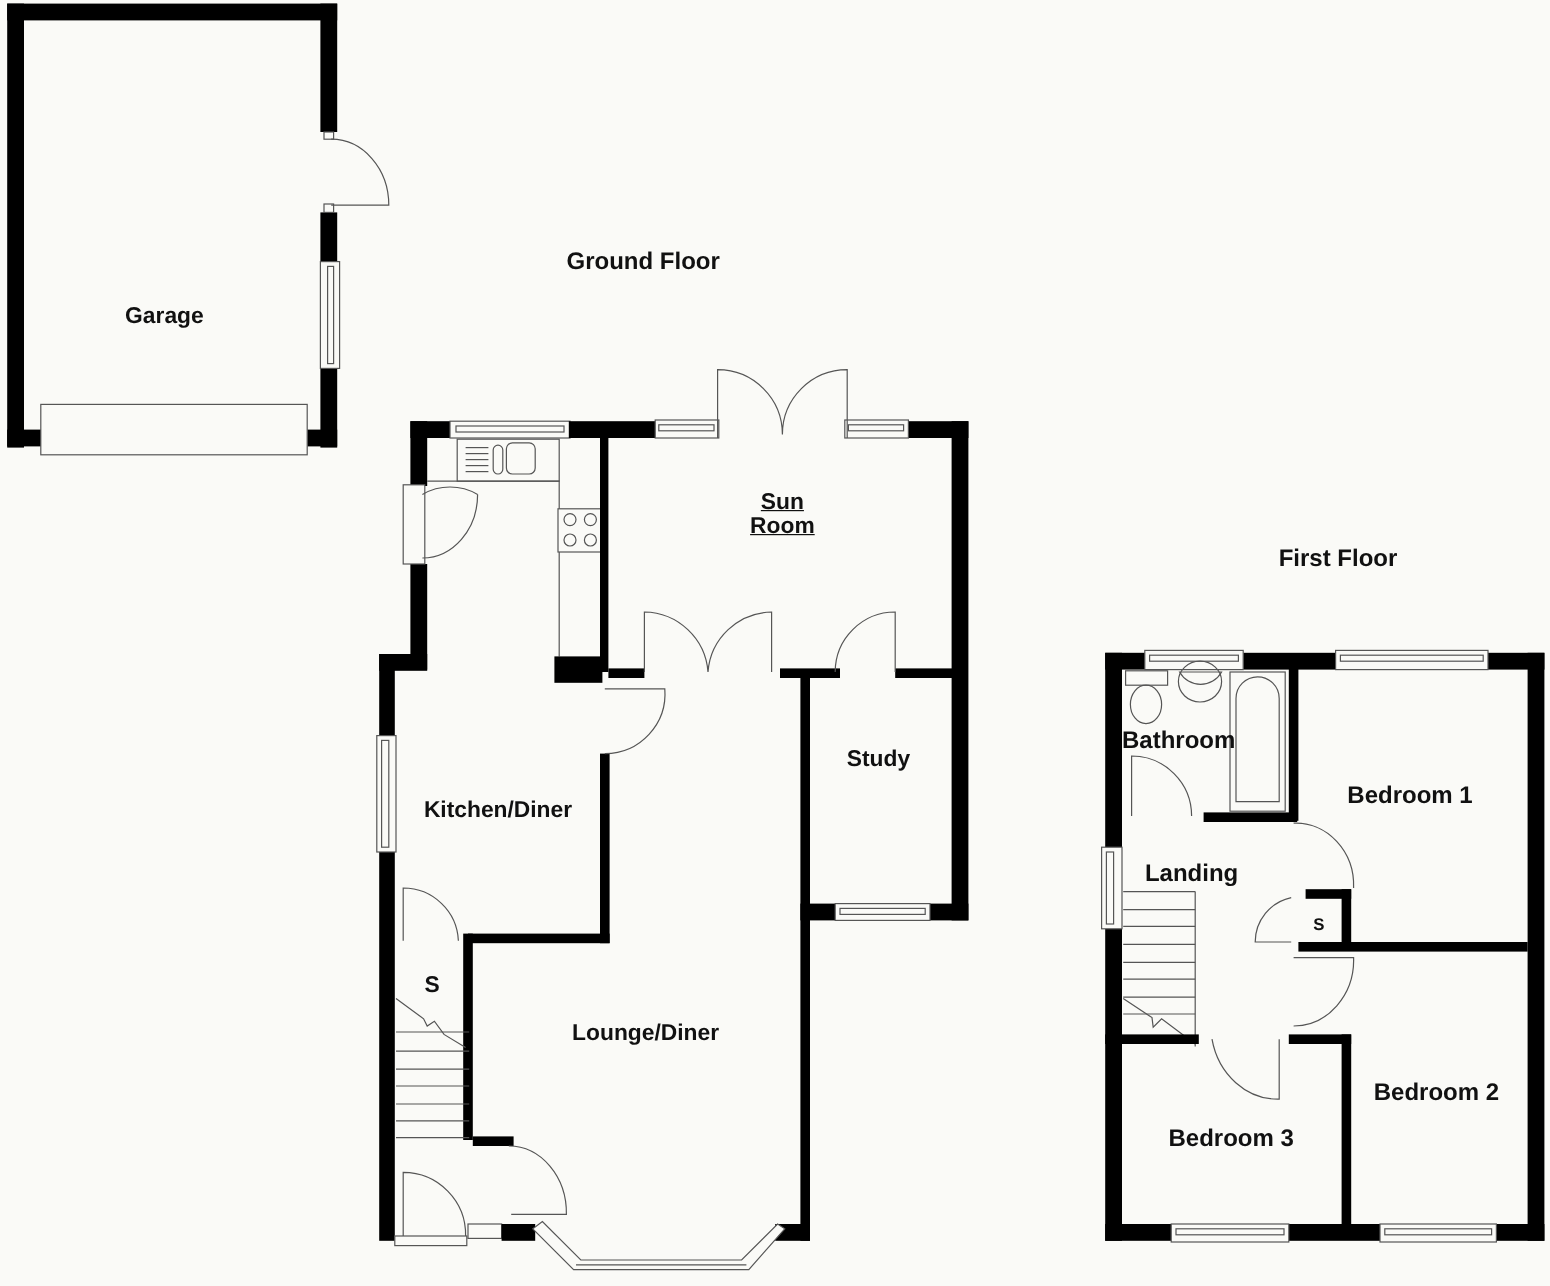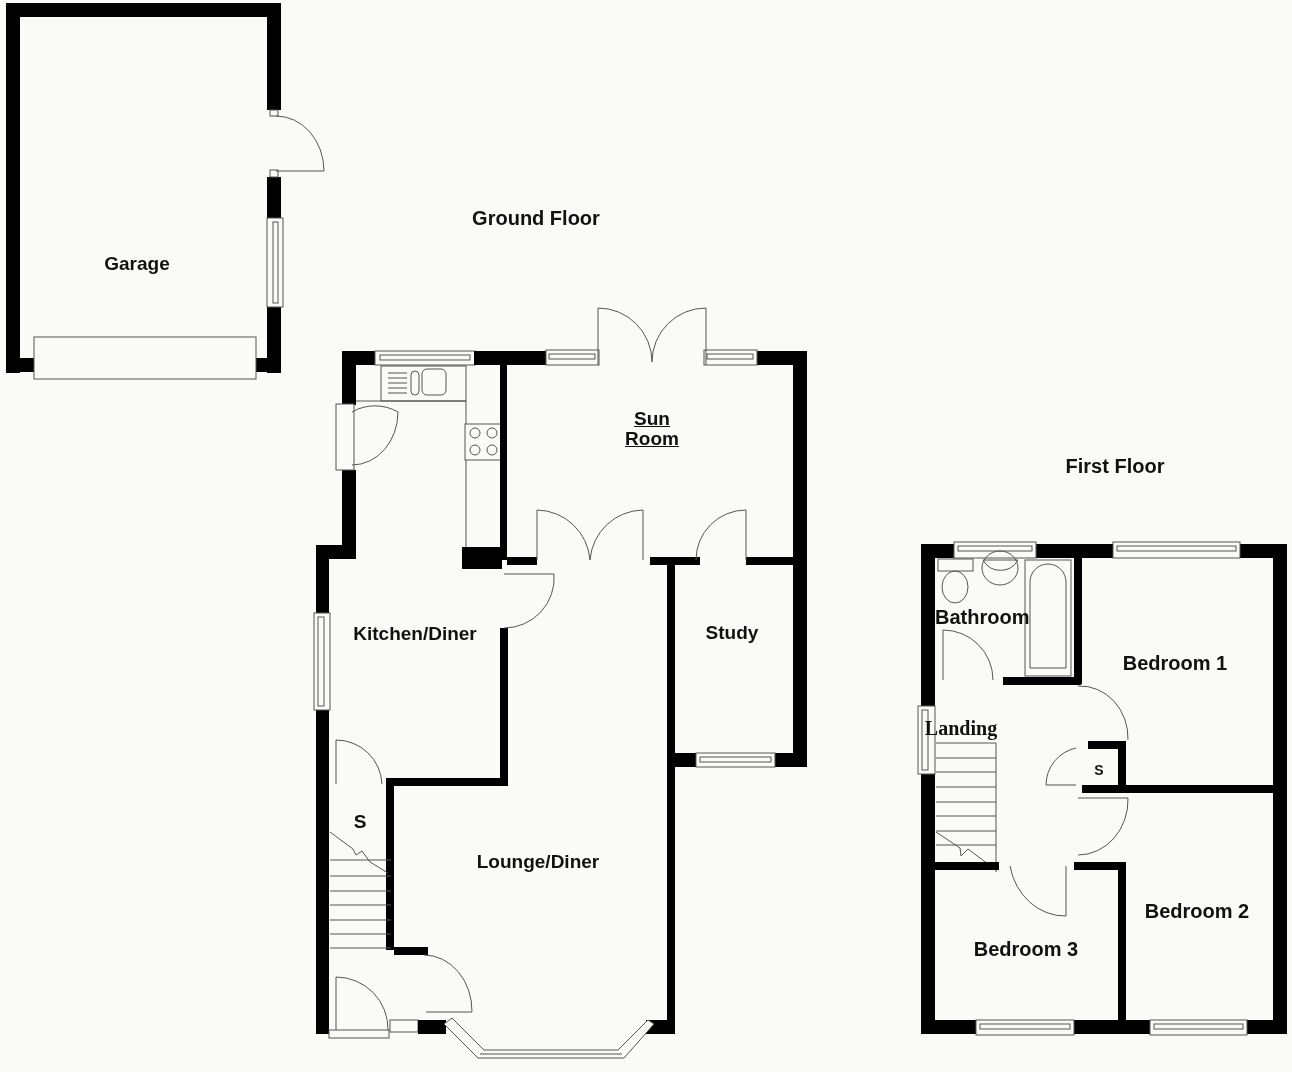--- a/index.html
+++ b/index.html
@@ -195,23 +195,23 @@
     <path class="thin" d="M1010 866 A56 62 0 0 0 1066 916 L1066 866"></path>
   </g>
 </svg>
 
 <div class="lbl title" style="left:436px; top:208px; width:200px;">Ground Floor</div>
 <div class="lbl title" style="left:1030px; top:456px; width:170px;">First Floor</div>
 
 <div class="lbl room" style="left:77px; top:213px; width:120px;margin-top:41px;">Garage</div>
 <div class="lbl room" style="left:602px; top:409px; width:100px;text-decoration:underline;">Sun
 Room</div>
-<div class="lbl room" style="left:335px; top:624px; width:160px;">Kitchen/Diner</div>
+<div class="lbl room" style="left:335px; top:666px; width:160px;">Kitchen/Diner</div>
 <div class="lbl room" style="left:682px; top:623px; width:100px;text-align:center;">Study</div>
 <div class="lbl room" style="left:458px; top:852px; width:160px;">Lounge/Diner</div>
 <div class="lbl room" style="left:340px; top:812px; width:40px;">S</div>
 
 <div class="lbl room-sm" style="left:935px; top:607px; width:90px;">Bathroom</div>
-<div class="lbl room-sm" style="left:916px; top:718px; width:90px;font-family:Liberation Serif, serif;">Landing</div>
+<div class="lbl room-sm" style="left:948px; top:718px; width:90px;">Landing</div>
 <div class="lbl room-sm" style="left:1087px; top:763px; width:24px; font-size:14px;">S</div>
 <div class="lbl room-sm" style="left:1120px; top:653px; width:110px;">Bedroom 1</div>
 <div class="lbl room-sm" style="left:1142px; top:901px; width:110px;">Bedroom 2</div>
 <div class="lbl room-sm" style="left:971px; top:939px; width:110px;">Bedroom 3</div>
 
 </body></html>

